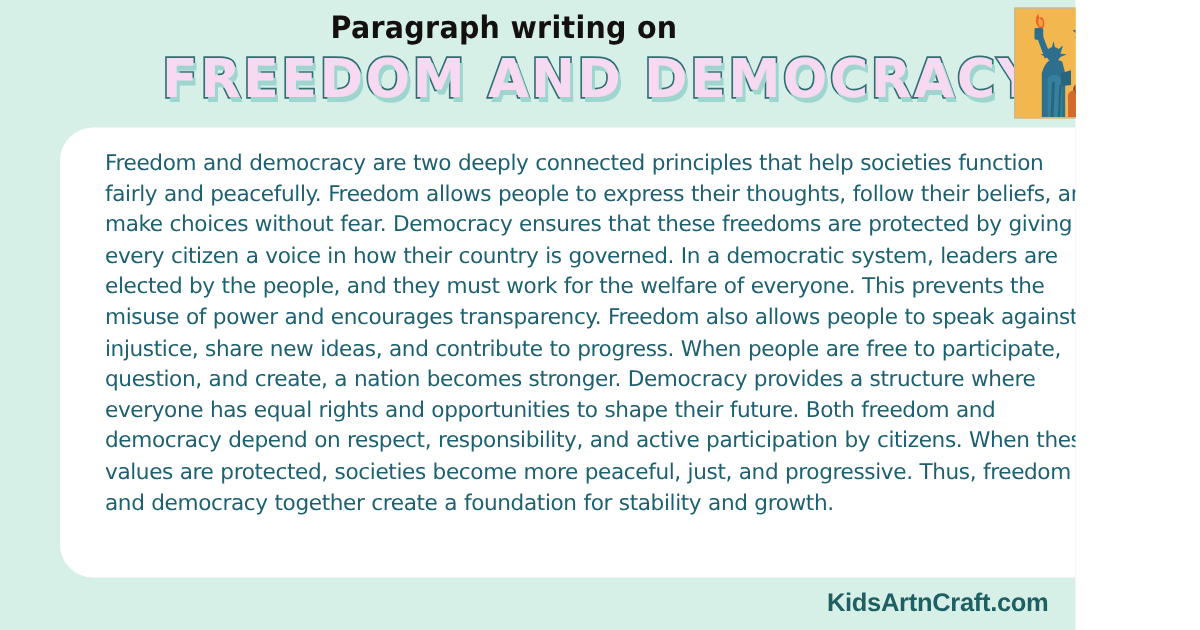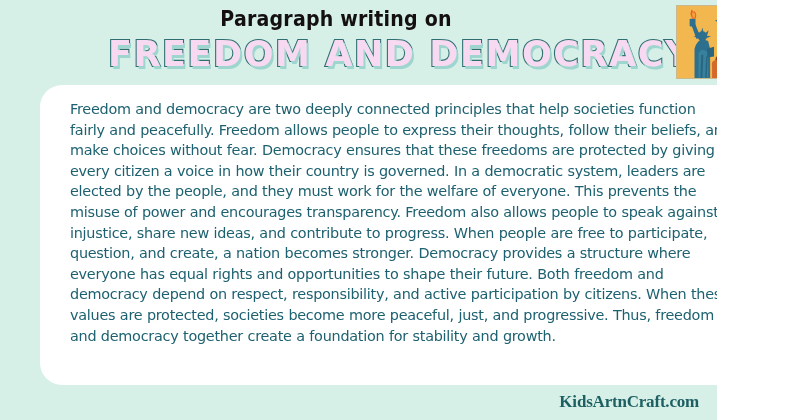--- a/index.html
+++ b/index.html
@@ -101,21 +101,21 @@
     text-align: left;
     letter-spacing: -0.25px;
     word-spacing: 0.2px;
   }
 
   
   #footer-brand {
     position: absolute;
     right: 18px;
     bottom: 8px;
-    font-family: Liberation Serif, serif;
+    font-family: Liberation Sans, sans-serif;
     font-size: 17px;
     font-weight: bold;
     color: #1d5f63;
     letter-spacing: -0.2px;
     text-align: right;
   }
 </style>
 </head>
 <body>
 

